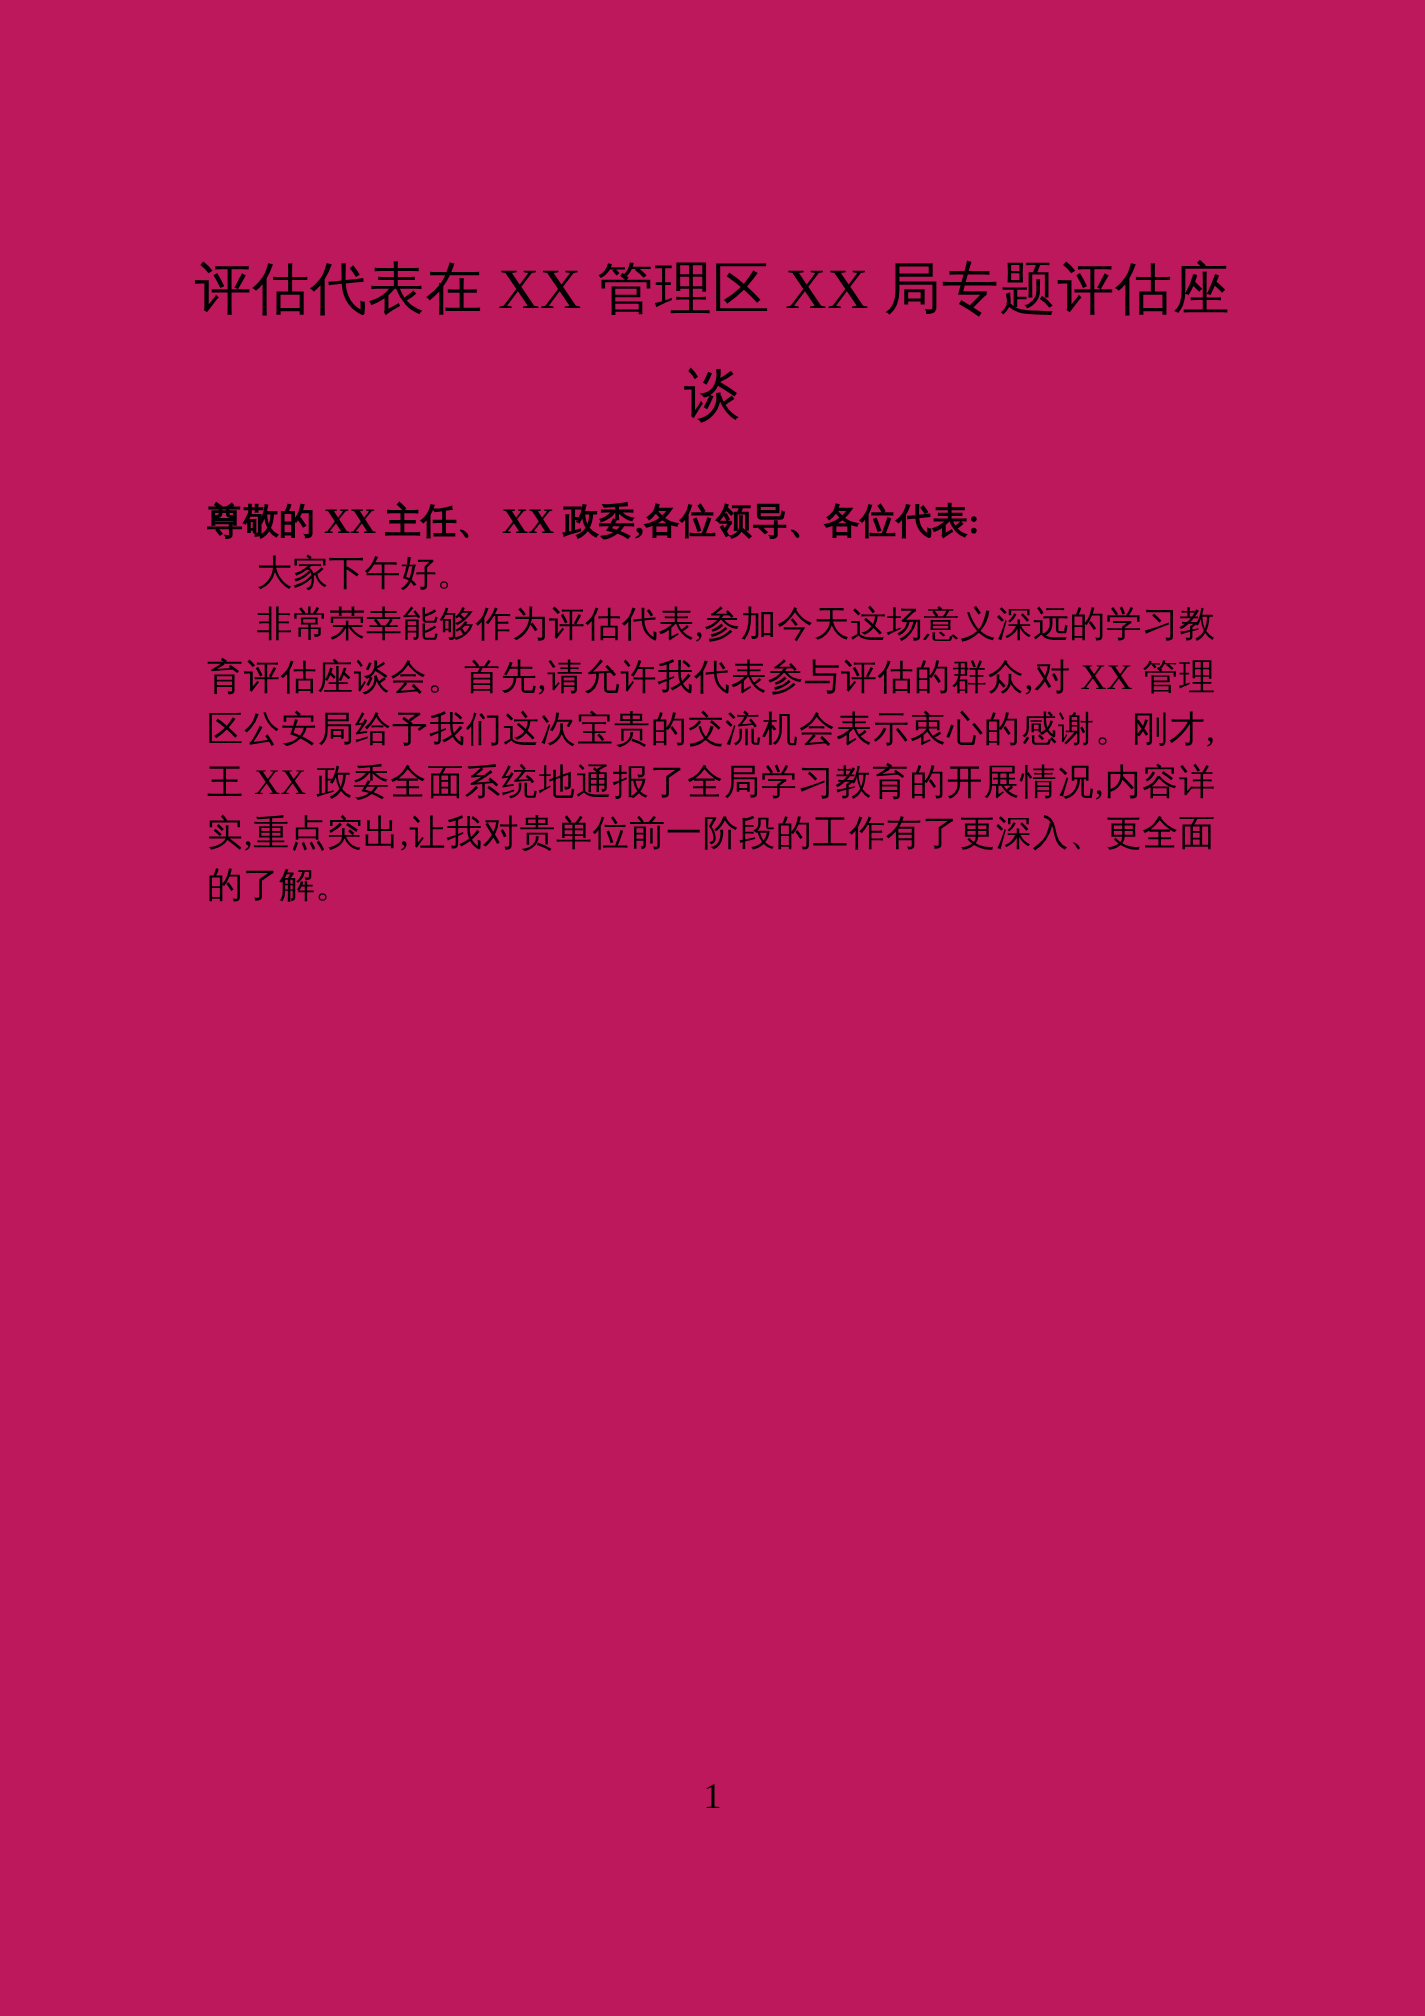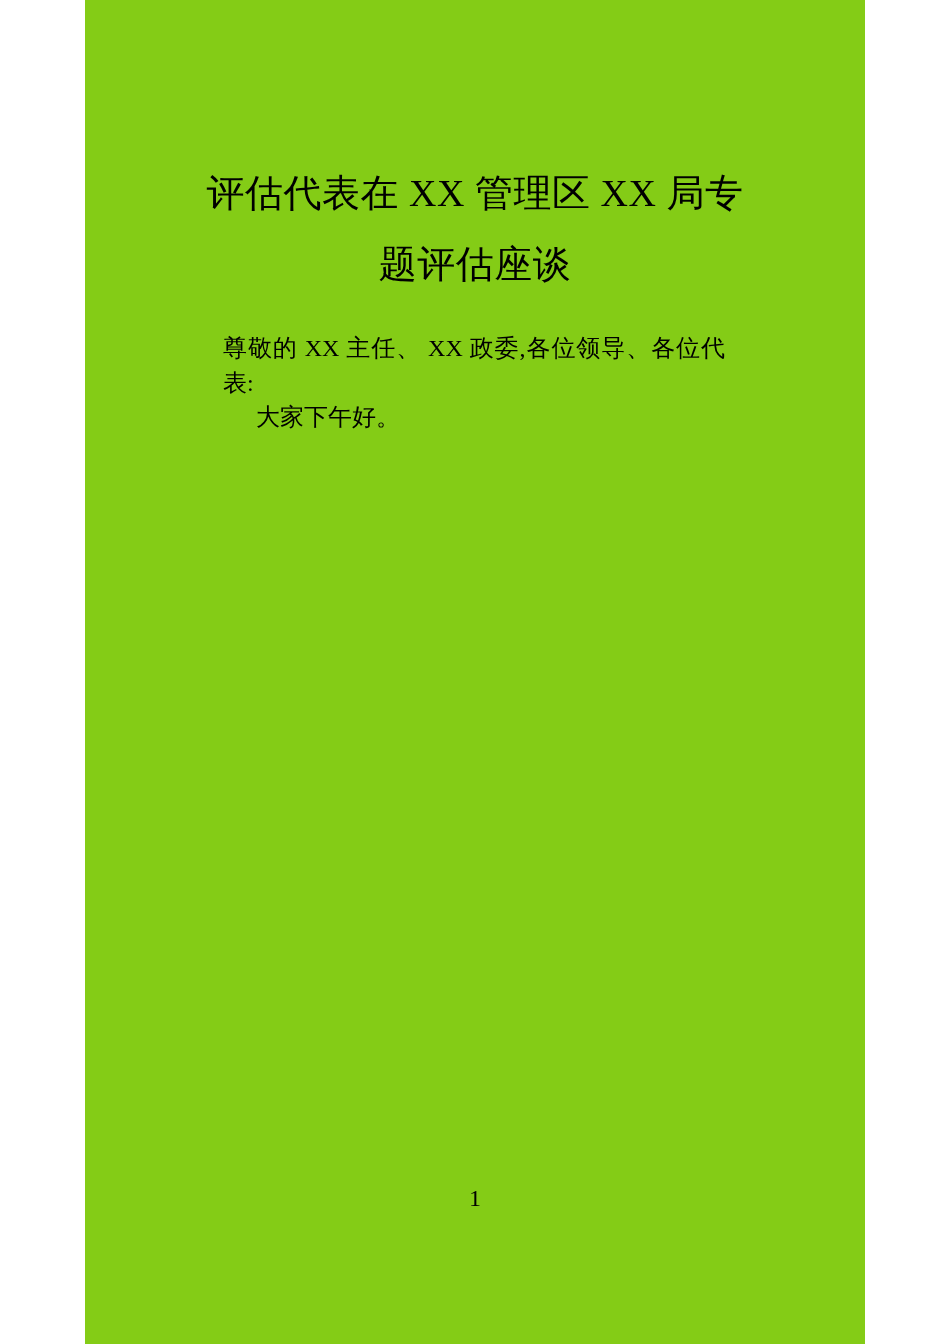--- a/index.html
+++ b/index.html
@@ -2,24 +2,24 @@
 <html lang="zh"><head>
 <meta charset="utf-8">
 <style>
   html, body {
     margin: 0;
     padding: 0;
     background: #ffffff;
   }
   .page {
     position: relative;
-    width: 780px;
+    width: 950px;
     height: 1344px;
     margin: 0 auto;
-    background: #84cc16;
+    background: #be185d;
     color: #000000;
     font-family: "Liberation Serif", "DejaVu Serif", serif;
     overflow: hidden;
   }
   .doc-title {
     margin: 158px 120px 0 120px;
     font-size: 38px;
     line-height: 71px;
     font-weight: 400;
     text-align: center;
@@ -31,20 +31,21 @@
     line-height: 34.7px;
     text-align: justify;
   }
   .para {
     margin: 0;
     padding: 0;
     text-indent: 33px;
   }
   .para.no-indent {
     text-indent: 0;
+    font-weight: bold;
   }
   .page-number {
     position: absolute;
     top: 1184px;
     left: 0;
     right: 0;
     text-align: center;
     font-size: 24px;
     line-height: 28px;
   }
@@ -54,17 +55,18 @@
 
 <div class="page">
 
   <div class="doc-title">
     <div>评估代表在 XX 管理区 XX 局专题评估座谈</div>
   </div>
 
   <div class="doc-body">
     <p class="para no-indent">尊敬的 XX 主任、 XX 政委,各位领导、各位代表:</p>
     <p class="para">大家下午好。</p>
+    <p class="para">非常荣幸能够作为评估代表,参加今天这场意义深远的学习教育评估座谈会。首先,请允许我代表参与评估的群众,对 XX 管理区公安局给予我们这次宝贵的交流机会表示衷心的感谢。刚才,王 XX 政委全面系统地通报了全局学习教育的开展情况,内容详实,重点突出,让我对贵单位前一阶段的工作有了更深入、更全面的了解。</p>
   </div>
 
   <div class="page-number">1</div>
 
 </div>
 
 </body></html>

